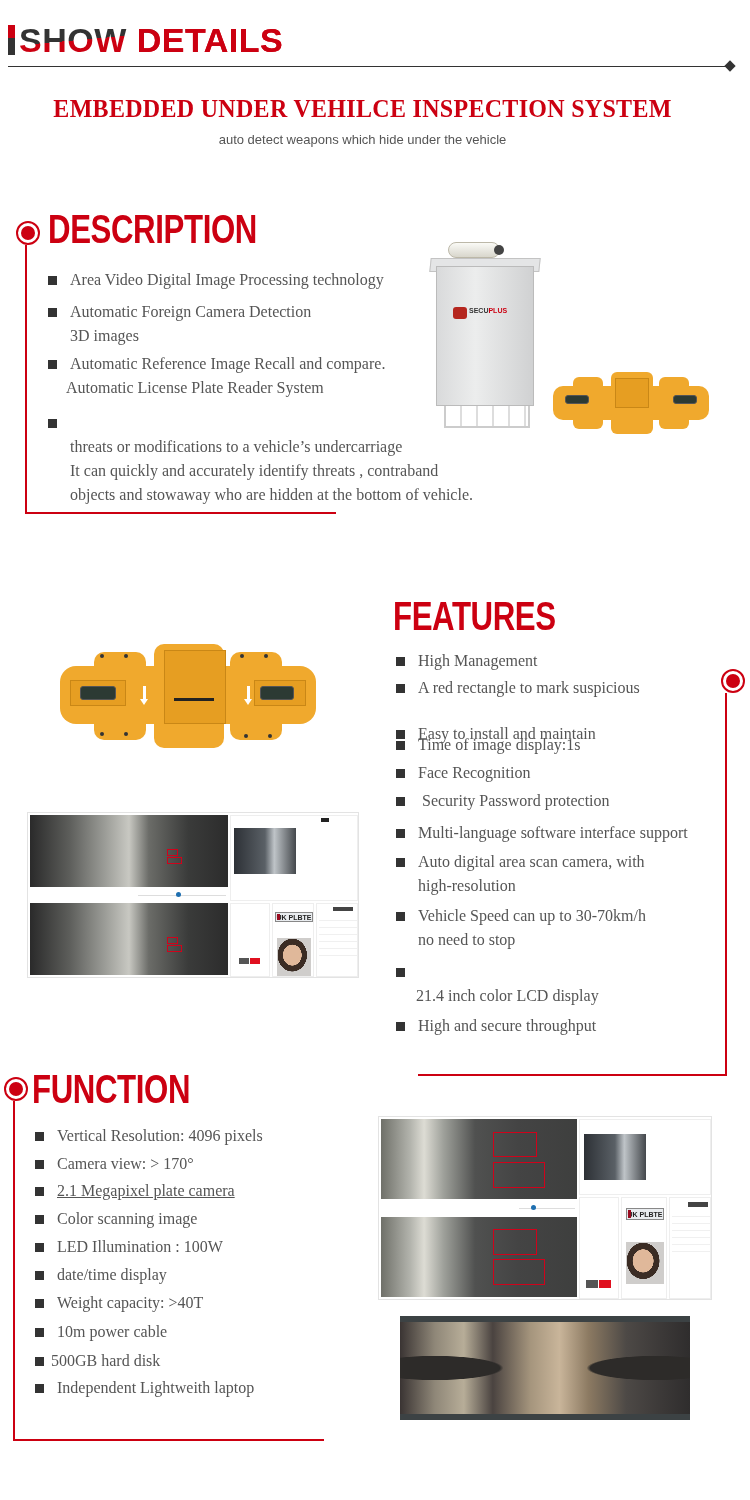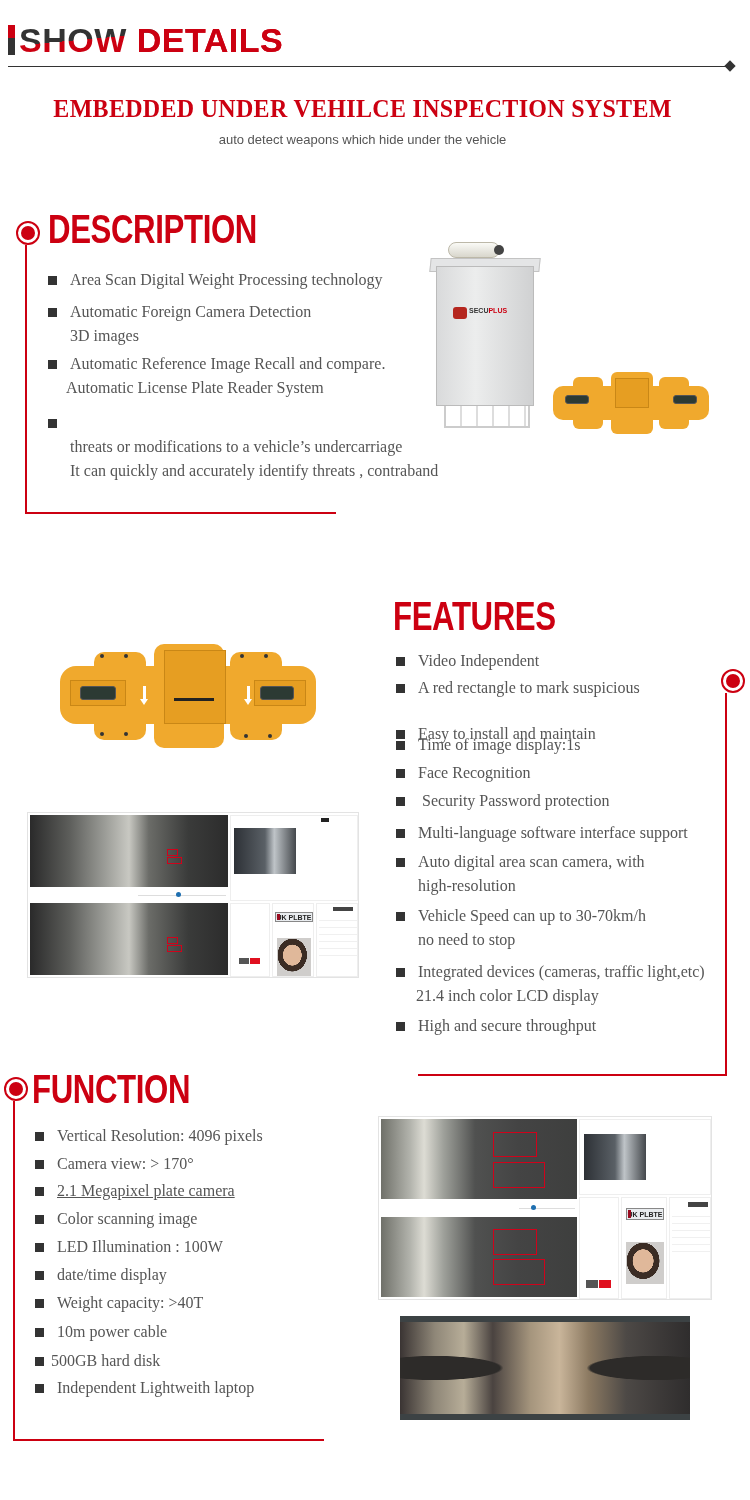--- a/index.html
+++ b/index.html
@@ -88,24 +88,24 @@
 
 <div class="abs main-title">EMBEDDED UNDER VEHILCE INSPECTION SYSTEM</div>
 <div class="abs main-sub">auto detect weapons which hide under the vehicle</div>
 
 <div class="abs ring" style="left:16px; top:221px;"></div>
 <div class="abs vline" style="left:25px; top:245px; height:269px;"></div>
 <div class="abs hline" style="left:25px; top:512px; width:311px;"></div>
 <div class="abs sec-heading" style="left:48px; top:205px;">DESCRIPTION</div>
 
 <ul class="bullets">
-  <li style="left:48px; top:268px;"><span>Area Scan Digital Weight Processing technology</span></li>
+  <li style="left:48px; top:268px;"><span>Area Video Digital Image Processing technology</span></li>
   <li style="left:48px; top:300px;"><span>Automatic Foreign Camera Detection</span><br><span>3D images</span></li>
   <li style="left:48px; top:352px;"><span>Automatic Reference Image Recall and compare.</span><br><span style="margin-left:-4px">Automatic License Plate Reader System</span></li>
-  <li style="left:48px; top:411px;"><br><span>threats or modifications to a vehicle’s undercarriage</span><br><span>It can quickly and accurately identify threats , contraband</span><br></li>
+  <li style="left:48px; top:411px;"><br><span>threats or modifications to a vehicle’s undercarriage</span><br><span>It can quickly and accurately identify threats , contraband</span><br><span>objects and stowaway who are hidden at the bottom of vehicle.</span></li>
 </ul>
 
 <div class="abs cabinet-wrap">
   <div class="cabinet-roof"></div>
   <div class="cabinet">
     <div class="logo-mark"></div>
     <div class="logo-text"><b>SECU</b><span>PLUS</span></div>
   </div>
   <div class="cam-body"></div>
   <div class="cam-lens"></div>
@@ -121,30 +121,30 @@
   <div class="plate-window" style="left:12px; top:23px; width:24px; height:9px;"></div>
   <div class="plate-window" style="left:120px; top:23px; width:24px; height:9px;"></div>
 </div>
 
 <div class="abs sec-heading" style="left:393px; top:592px;">FEATURES</div>
 <div class="abs ring" style="left:721px; top:669px;"></div>
 <div class="abs vline" style="left:725px; top:693px; height:383px;"></div>
 <div class="abs hline" style="left:418px; top:1074px; width:309px;"></div>
 
 <ul class="bullets">
-  <li style="left:396px; top:649px;"><span>Video Independent</span></li>
+  <li style="left:396px; top:649px;"><span>High Management</span></li>
   <li style="left:396px; top:676px;"><span>A red rectangle to mark suspicious</span></li>
   <li style="left:396px; top:722px;"><span>Easy to install and maintain</span></li>
   <li style="left:396px; top:733px;"><span>Time of image display:1s</span></li>
   <li style="left:396px; top:761px;"><span>Face Recognition</span></li>
   <li style="left:396px; top:789px;"><span style="white-space:pre"> Security Password protection</span></li>
   <li style="left:396px; top:821px;"><span>Multi-language software interface support</span></li>
   <li style="left:396px; top:850px;"><span>Auto digital area scan camera, with</span><br><span>high-resolution</span></li>
   <li style="left:396px; top:904px;"><span>Vehicle Speed can up to 30-70km/h</span><br><span>no need to stop</span></li>
-  <li style="left:396px; top:960px;"><span>Integrated devices (cameras, traffic light,etc)</span><br><span style="margin-left:-2px">21.4 inch color LCD display</span></li>
+  <li style="left:396px; top:960px;"><br><span style="margin-left:-2px">21.4 inch color LCD display</span></li>
   <li style="left:396px; top:1014px;"><span>High and secure throughput</span></li>
 </ul>
 
 <div class="abs" style="left:60px; top:644px; width:256px; height:104px;">
   <div class="plate" style="left:0; top:22px; width:256px; height:58px; border-radius:16px;"></div>
   <div class="plate" style="left:34px; top:8px; width:52px; height:88px; border-radius:10px;"></div>
   <div class="plate" style="left:170px; top:8px; width:52px; height:88px; border-radius:10px;"></div>
   <div class="plate" style="left:94px; top:0; width:70px; height:104px; border-radius:10px;"></div>
   <div class="plate-frame" style="left:104px; top:6px; width:62px; height:74px;"></div>
   <div class="plate-frame" style="left:10px; top:36px; width:56px; height:26px;"></div>

